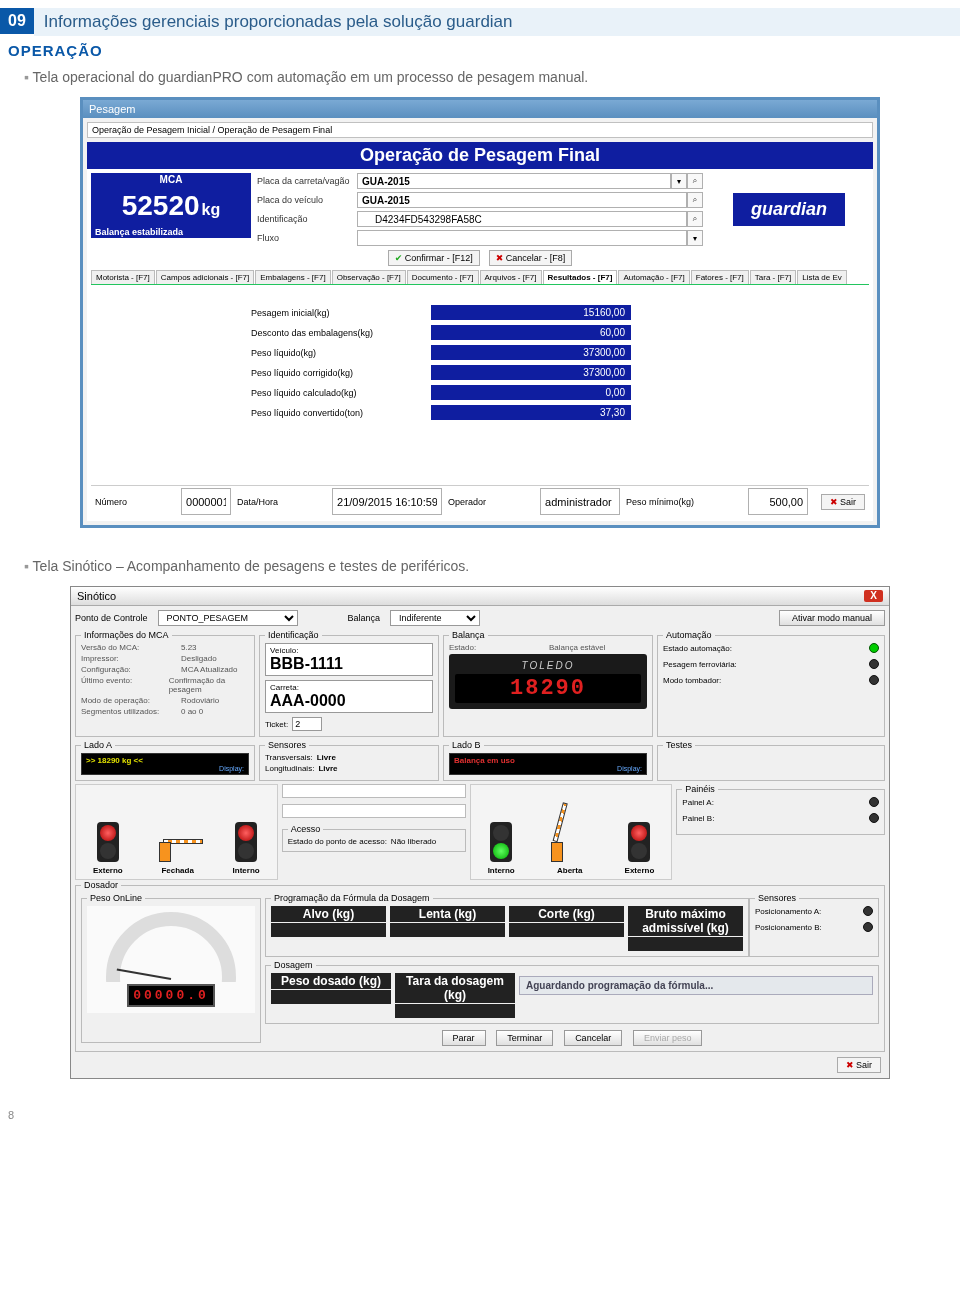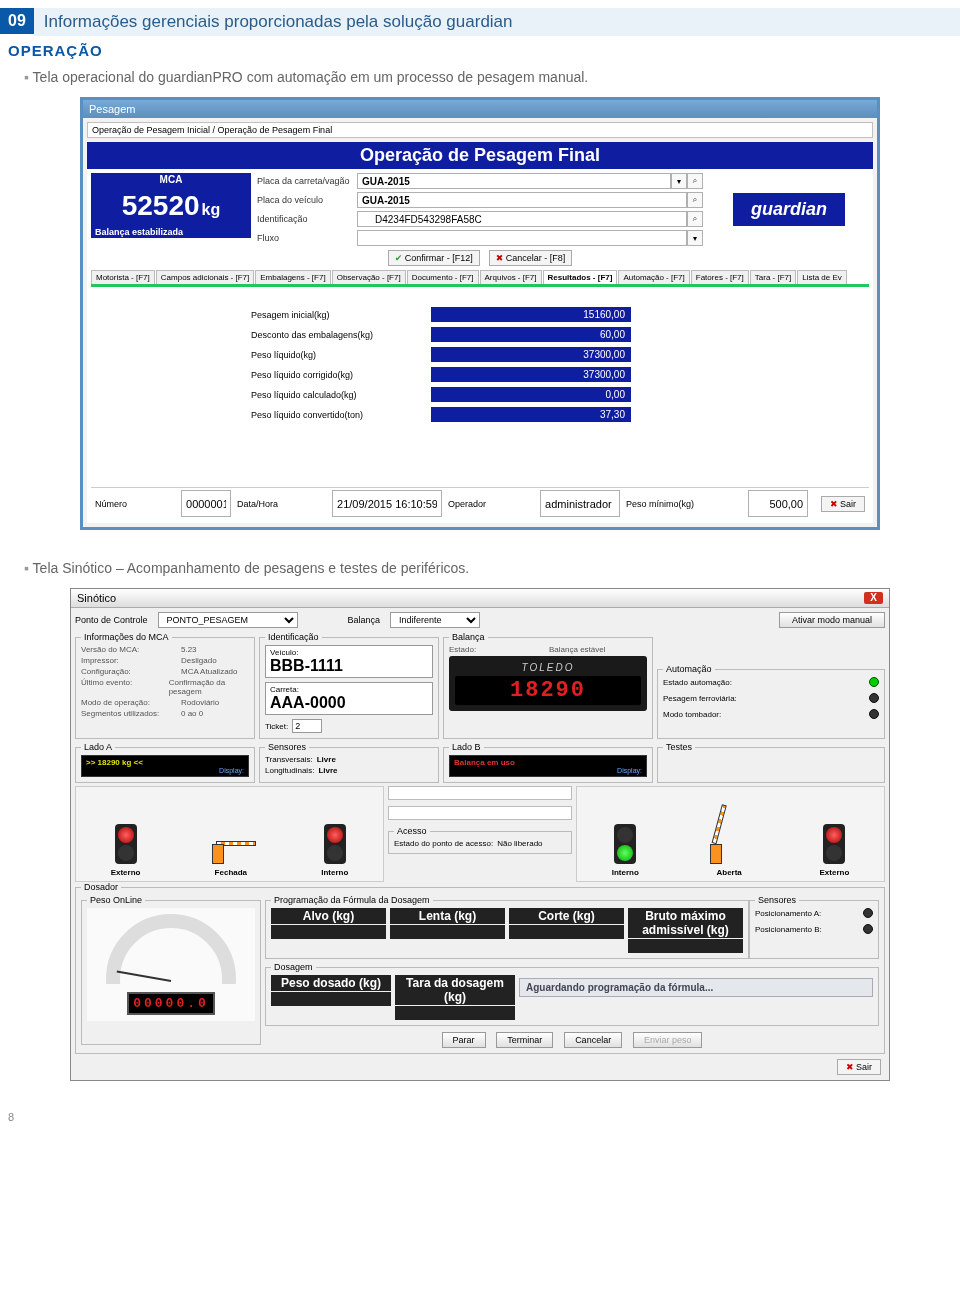--- a/index.html
+++ b/index.html
@@ -31,21 +31,21 @@
   .fields-col { flex: 1; display: flex; flex-direction: column; gap: 3px; }
   .field-row { display: flex; align-items: center; gap: 0; }
   .field-label { width: 100px; font-size: 9px; color: #333; }
   .field-input { flex: 1; border: 1px solid #b0b0b0; background: #fff; padding: 1px 4px; font-size: 10px; height: 16px; font-weight: bold; }
   .field-input.small { font-weight: normal; font-size: 10px; padding-left: 17px; }
   .field-icon { width: 16px; height: 16px; border: 1px solid #b0b0b0; background: #f8f8f8; display: inline-flex; align-items: center; justify-content: center; font-size: 8px; }
   .brand-box { width: 160px; display: flex; align-items: center; justify-content: center; }
   .brand-text { background: #0f1ea0; color: #fff; font-size: 18px; font-weight: bold; font-style: italic; padding: 6px 18px; }
   .btn-row { text-align: center; margin: 4px 0; }
   .small-btn { display: inline-block; border: 1px solid #aaa; background: #f4f4f4; padding: 2px 6px; font-size: 9px; margin: 0 3px; }
-  .tab-strip { display: flex; border-bottom: 3px solid #22c55e; font-size: 8px; }
+  .tab-strip { display: flex; border-bottom: 1px solid #22c55e; font-size: 8px; }
   .tab { border: 1px solid #bbb; border-bottom: none; padding: 2px 4px; margin-right: 1px; background: #f0f0f0; white-space: nowrap; }
   .tab.active { background: #fff; font-weight: bold; }
   .results-area { background: #fff; padding: 20px 30px 60px 160px; }
   .result-row { display: flex; align-items: center; margin-bottom: 5px; gap: 20px; }
   .result-label { width: 160px; font-size: 9px; }
   .result-val { width: 200px; background: #0f1ea0; color: #fff; text-align: right; padding: 2px 6px; font-size: 10px; }
   .bottom-bar { display: flex; align-items: center; gap: 6px; padding: 2px 4px; border-top: 1px solid #ccc; font-size: 9px; }
   .bottom-input { border: 1px solid #b0b0b0; background: #fff; padding: 1px 4px; font-size: 11px; height: 27px; margin-left: 48px; }
   .sair-btn { margin-left: auto; border: 1px solid #aaa; background: #f4f4f4; padding: 2px 8px; font-size: 9px; }
   .sair-btn::before { content: "✖ "; color: #c00; }
@@ -58,21 +58,21 @@
   .sin-toprow { display: flex; gap: 10px; align-items: center; margin-bottom: 4px; }
   .sin-label { font-size: 9px; }
   .sin-select { border: 1px solid #999; background: #fff; padding: 1px 4px; font-size: 9px; height: 16px; }
   .sin-btn { border: 1px solid #999; background: linear-gradient(#fff,#e0e0e0); padding: 2px 12px; font-size: 9px; }
   fieldset.sin-fs { border: 1px solid #bbb; padding: 3px 5px 5px 5px; margin-bottom: 3px; }
   fieldset.sin-fs > legend { font-size: 9px; padding: 0 3px; }
   .sin-row2 { display: flex; gap: 4px; }
   .col-mca { width: 180px; }
   .col-ident { width: 180px; }
   .col-bal { width: 210px; }
-  .col-auto { flex: 1; margin-top: 32px; }
+  .col-auto { flex: 1; }
   .info-line { display: flex; font-size: 8px; color: #555; margin-bottom: 2px; }
   .info-line span:first-child { width: 100px; }
   .id-box { border: 1px solid #999; background: #fff; padding: 2px 4px; margin-bottom: 4px; }
   .id-box .lbl { font-size: 8px; }
   .id-box .val { font-size: 16px; font-weight: 900; }
   .ticket-row { display: flex; align-items: center; gap: 4px; font-size: 8px; margin-top: 3px; }
   .ticket-row input { width: 30px; border: 1px solid #999; background: #fff; font-size: 9px; padding: 1px 2px; }
   .toledo-box { background: #1a1a1a; padding: 6px; text-align: center; border-radius: 3px; }
   .toledo-brand { color: #ccc; font-size: 10px; font-style: italic; letter-spacing: 2px; }
   .toledo-disp { color: #e02020; font-family: 'Courier New', monospace; font-size: 22px; font-weight: bold; letter-spacing: 2px; background: #000; margin-top: 3px; padding: 2px 6px; border-radius: 2px; }
@@ -109,21 +109,21 @@
   .acc-line { font-size: 8px; display: flex; gap: 4px; }
   .col-paineis { flex: 1; }
 
   .dosador-row { display: flex; gap: 4px; }
   .col-dos-left { width: 180px; }
   .col-dos-right { flex: 1; }
   .gauge-wrap { background: #fafafa; padding: 6px; text-align: center; }
   .gauge { width: 130px; height: 70px; margin: 0 auto; position: relative; overflow: hidden; }
   .gauge .arc { position: absolute; width: 130px; height: 130px; border: 14px solid #ddd; border-radius: 50%; top: 0; left: 0; }
   .gauge .needle { position: absolute; width: 2px; height: 55px; background: #333; left: 64px; top: 12px; transform-origin: bottom center; transform: rotate(-80deg); }
-  .gauge-disp { background: #000; color: #e02020; font-family: 'Courier New', monospace; font-size: 13px; font-weight: bold; letter-spacing: 3px; padding: 2px 4px; display: inline-block; border: 2px solid #555; margin-top: 8px; }
+  .gauge-disp { background: #000; color: #e02020; font-family: 'Courier New', monospace; font-size: 13px; font-weight: bold; letter-spacing: 3px; padding: 2px 4px; display: inline-block; border: 2px solid #555; margin-top: 2px; }
   .dos-prog-head { display: flex; gap: 4px; }
   .dos-cell { flex: 1; }
   .dos-cell .hd { background: #222; color: #fff; font-size: 12px; text-align: center; padding: 1px; font-weight: bold; }
   .dos-cell .bd { background: #222; height: 14px; margin-top: 1px; }
   .dos-sensores { width: 130px; }
   .dos-status-bar { background: #e4e8ec; border: 1px solid #aab; padding: 3px 6px; font-size: 10px; font-weight: bold; color: #445; margin-top: 3px; }
   .dos-btn-row { text-align: center; margin-top: 6px; }
   .dos-btn-row .sin-btn { margin: 0 4px; padding: 2px 10px; }
   .dos-btn-row .sin-btn.disabled { color: #aaa; }
   .sin-sair { text-align: right; padding: 4px; }
@@ -410,20 +410,31 @@
           <div class="traffic-lbl bold">Aberta</div>
         </div>
         <div class="traffic-col">
           <div class="traffic-light">
               <div class="bulb red-on"></div>
               <div class="bulb"></div>
             </div>
           <div class="traffic-lbl">Externo</div>
         </div>
       </div>
+      <fieldset class="sin-fs col-paineis">
+        <legend>Painéis</legend>
+        <div class="auto-line">
+            <span>Painel A:</span>
+            <span class="led off"></span>
+          </div>
+        <div class="auto-line">
+            <span>Painel B:</span>
+            <span class="led off"></span>
+          </div>
+      </fieldset>
     </div>
 
     <fieldset class="sin-fs">
       <legend>Dosador</legend>
       <div class="dosador-row">
         <fieldset class="sin-fs col-dos-left">
           <legend>Peso OnLine</legend>
           <div class="gauge-wrap">
             <div class="gauge">
                 <div class="arc"></div>

